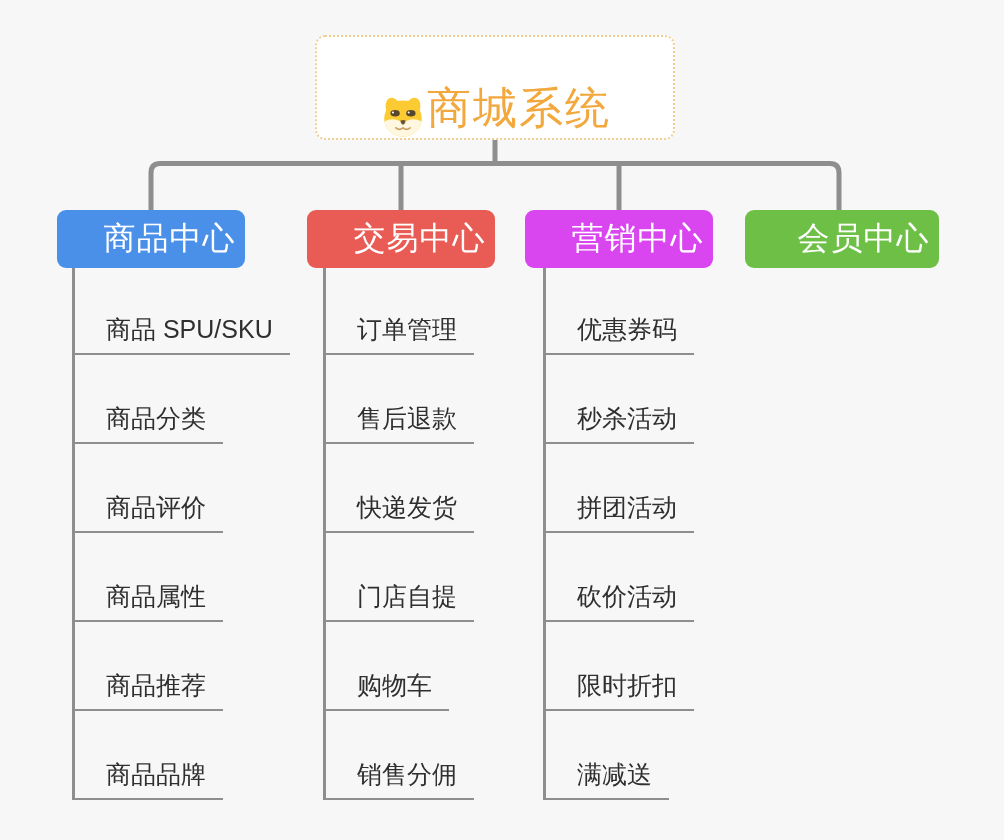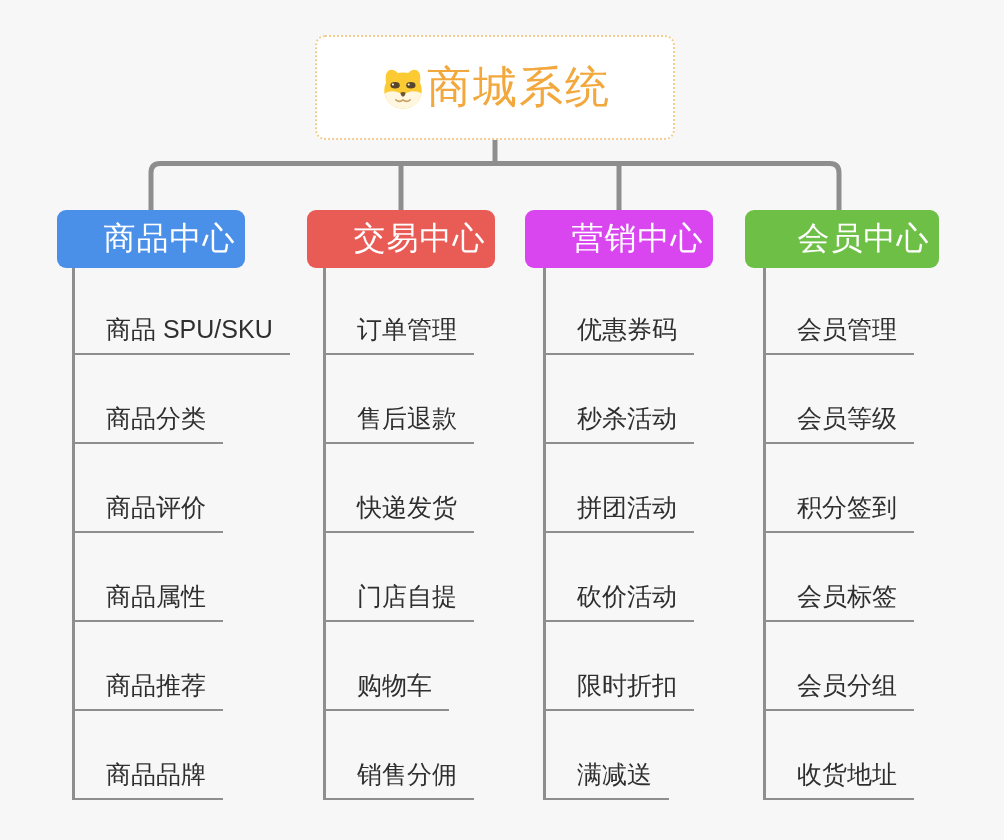--- a/index.html
+++ b/index.html
@@ -17,21 +17,21 @@
     position:absolute;left:0;top:0;z-index:0;
   }
   
   .root-node{
     position:absolute;left:315px;top:35px;
     width:360px;height:105px;
     background:#ffffff;
     border:2px dotted #F3CD90;
     border-radius:10px;
     box-sizing:border-box;
-    display:flex;align-items:center;justify-content:center;
+    display:flex;align-items:flex-end;justify-content:center;
     z-index:2;
     cursor:pointer;
   }
   .root-title{
     font-size:44px;
     color:#F2A83D;
     letter-spacing:2px;
     white-space:nowrap;
   }
   .dog-icon{flex:0 0 auto;}
@@ -183,35 +183,14 @@
       <div class="slot">
         <span class="leaf">砍价活动</span>
       </div>
       <div class="slot">
         <span class="leaf">限时折扣</span>
       </div>
       <div class="slot">
         <span class="leaf">满减送</span>
       </div>
     </div>
-  <div class="col c3">
-    <div class="vline"></div>
-  <div class="slot">
-        <span class="leaf">会员管理</span>
-      </div>
-      <div class="slot">
-        <span class="leaf">会员等级</span>
-      </div>
-      <div class="slot">
-        <span class="leaf">积分签到</span>
-      </div>
-      <div class="slot">
-        <span class="leaf">会员标签</span>
-      </div>
-      <div class="slot">
-        <span class="leaf">会员分组</span>
-      </div>
-      <div class="slot">
-        <span class="leaf">收货地址</span>
-      </div>
-    </div>
 
 </div>
 
 </body></html>

